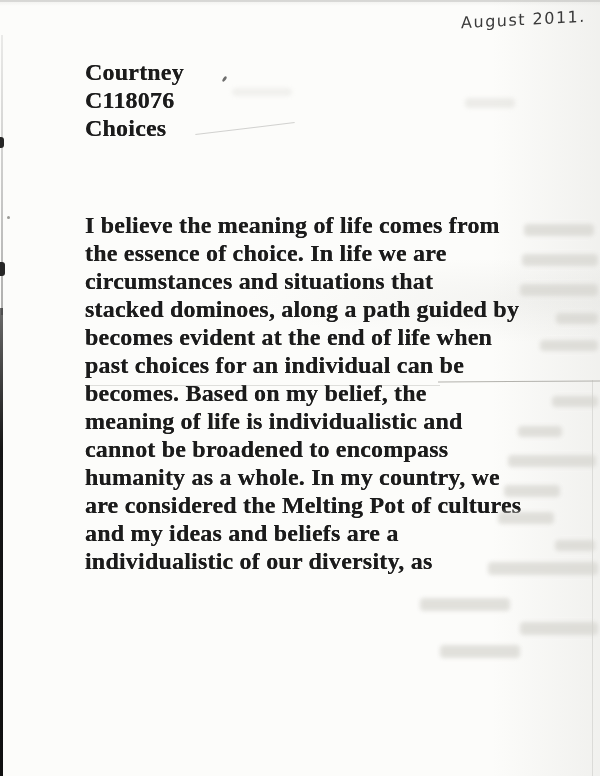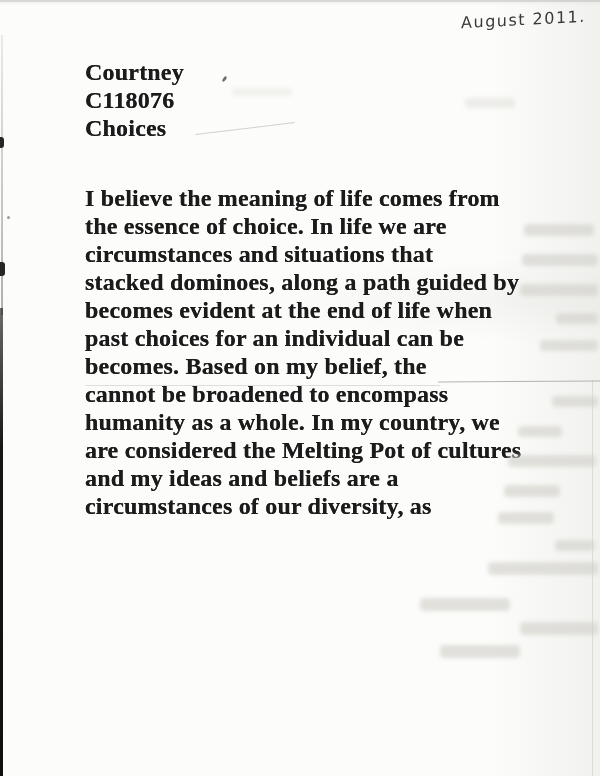--- a/index.html
+++ b/index.html
@@ -43,21 +43,21 @@
 
   
   .header-block {
     position: absolute;
     left: 85px;
     top: 58px;
   }
   .body-block {
     position: absolute;
     left: 85px;
-    top: 184px;
+    top: 211px;
     width: 490px;
   }
   .text-line {
     font-weight: bold;
     font-size: 24px;
     line-height: 28px;
     color: #1b1b1b;
     letter-spacing: 0.2px;
     white-space: nowrap;
     text-shadow: 0 0 0.6px rgba(25,25,25,0.85);
@@ -171,25 +171,26 @@
   <div class="scratch"></div>
 
   <div class="body-block">
       <div class="text-line">I believe the meaning of life comes from</div>
       <div class="text-line">the essence of choice. In life we are</div>
       <div class="text-line">circumstances and situations that</div>
       <div class="text-line">stacked dominoes, along a path guided by</div>
       <div class="text-line">becomes evident at the end of life when</div>
       <div class="text-line">past choices for an individual can be</div>
       <div class="text-line">becomes. Based on my belief, the</div>
+      <div class="text-line">meaning of life is individualistic and</div>
       <div class="text-line">cannot be broadened to encompass</div>
       <div class="text-line">humanity as a whole. In my country, we</div>
       <div class="text-line">are considered the Melting Pot of cultures</div>
       <div class="text-line">and my ideas and beliefs are a</div>
-      <div class="text-line">circumstances of our diversity, as</div>
+      <div class="text-line">individualistic of our diversity, as</div>
     </div>
 
   <div class="crease"></div>
   <div class="crease-faint"></div>
 
   <div class="smudge" style="left:465px;top:98px;width:50px;height:10px;opacity:.38"></div>
   <div class="smudge" style="left:232px;top:88px;width:60px;height:8px;opacity:.28"></div>
   <div class="smudge" style="left:524px;top:224px;width:70px;height:12px"></div>
   <div class="smudge" style="left:522px;top:254px;width:76px;height:12px"></div>
   <div class="smudge" style="left:520px;top:284px;width:78px;height:12px"></div>

